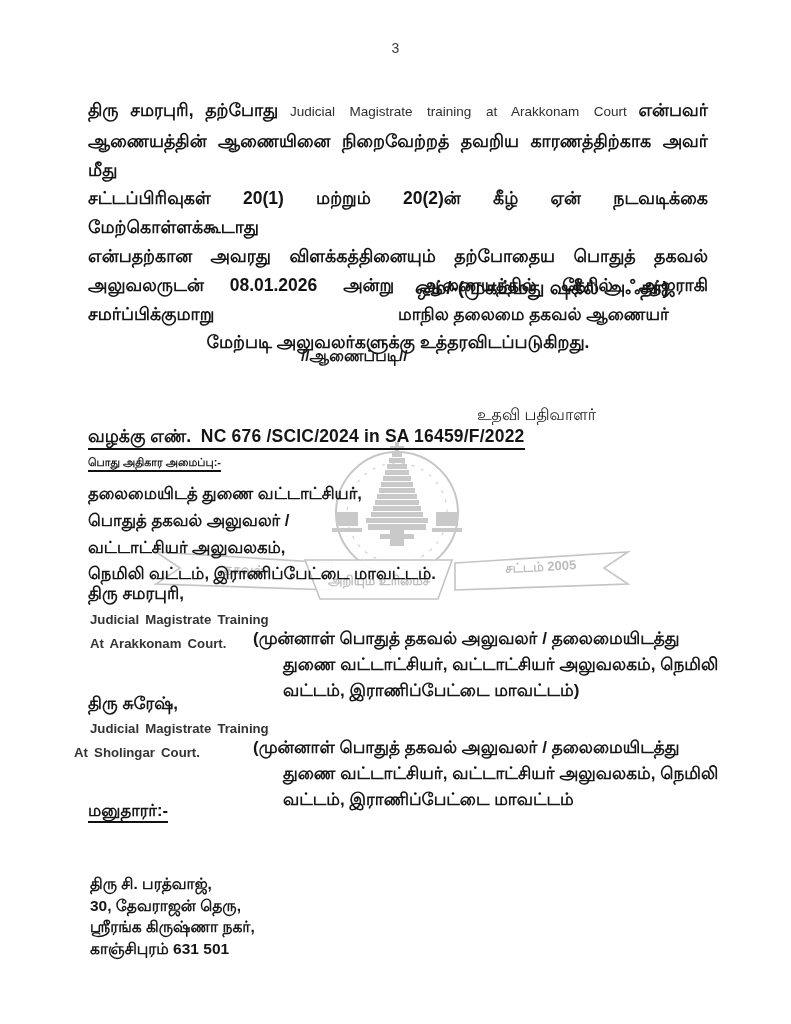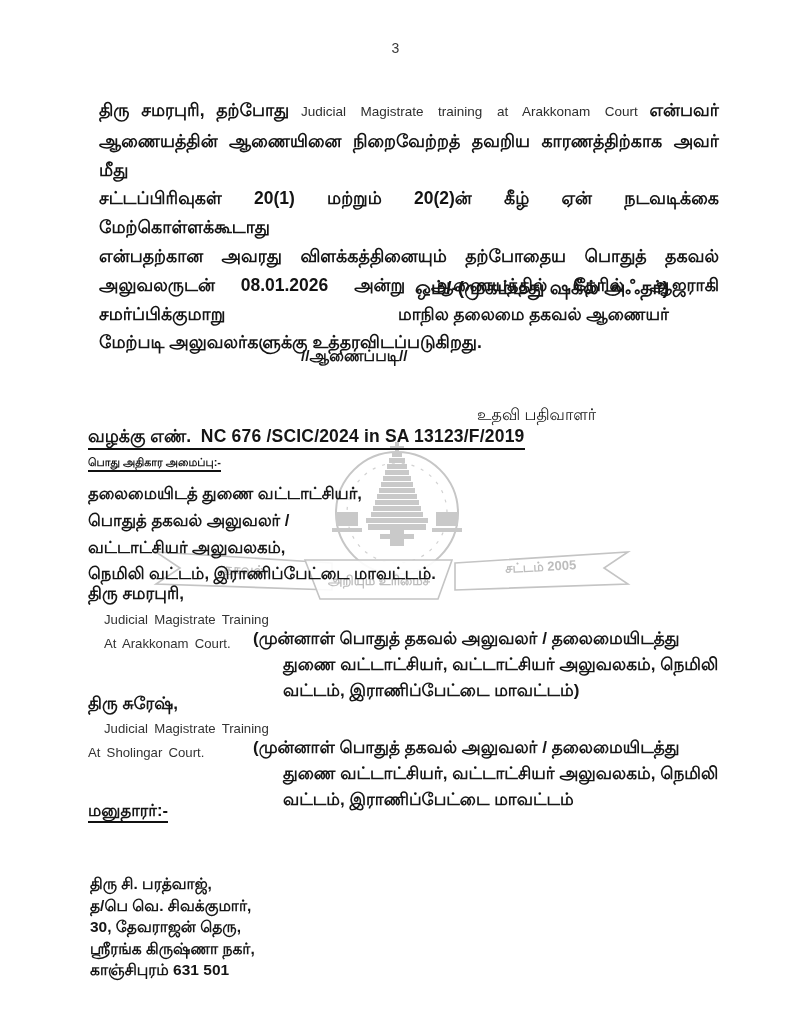--- a/index.html
+++ b/index.html
@@ -7,41 +7,41 @@
     position:relative; width:791px; height:1024px; margin:0 auto;
     background:#ffffff; overflow:hidden; color:#161616;
     font-family:"Liberation Sans", sans-serif;
   }
   .abs { position:absolute; z-index:1; white-space:nowrap; }
 
   .pagenum { position:absolute; top:40px; left:0; width:100%; text-align:center;
     font-size:14px; color:#3a3a3a; z-index:1; }
 
   
-  .para { position:absolute; left:88px; top:96px; width:620px; z-index:1;margin-left:11px; }
-  .pline { font-size:17.5px; font-weight:600; line-height:28.8px; color:#141414; }
+  .para { position:absolute; left:88px; top:96px; width:620px; z-index:1; }
+  .pline { font-size:17.5px; font-weight:600; line-height:28.8px; color:#141414;text-align:center; }
   .pline.j { text-align:justify; text-align-last:justify; }
   .pline .eng-inline { font-size:13.5px; font-weight:400; color:#2e2e2e; word-spacing:4px; }
 
   
   .sig-name   { left:415px; top:277px; font-size:19px; font-weight:700; }
   .sig-title  { left:398px; top:305px; font-size:17px;  font-weight:700; }
   .by-order   { left:301px; top:347px; font-size:15.5px; font-weight:700; }
   .registrar  { left:477px; top:386px; font-size:16px; font-weight:400;margin-top:20px; }
 
   
   .u { border-bottom:2px solid #111; padding-bottom:2px; }
   .case-line { left:88px; top:426px; font-size:17.5px; font-weight:700; }
   .case-line .latin { letter-spacing:0.2px; }
   .pa-head  { left:88px; top:456px; font-size:11px; font-weight:700; }
   .pa-lines { left:88px; top:480px; font-size:16.5px; font-weight:600; line-height:26.8px; }
 
   
   .t-name { font-size:17px; font-weight:600; }
-  .eng-sm { font-size:13.2px; font-weight:400; color:#333; word-spacing:2.5px;margin-left:14px; }
+  .eng-sm { font-size:13.2px; font-weight:700; color:#333; word-spacing:2.5px; }
   .t-desc { font-size:17px; font-weight:600; }
 
   .r1-name { left:88px;  top:584px; }
   .r1-eng1 { left:90px;  top:612px; }
   .r1-eng2 { left:90px;  top:636px; }
   .r1-d0   { left:253px; top:629px; }
   .r1-d1   { left:283px; top:655px; }
   .r1-d2   { left:283px; top:681px; }
 
   .r2-name { left:88px;  top:694px; }
@@ -116,21 +116,21 @@
     <div class="pline j">அலுவலருடன் 08.01.2026 அன்று ஆணையத்தில் நேரில் ஆஜராகி சமர்ப்பிக்குமாறு</div>
     <div class="pline">மேற்படி அலுவலர்களுக்கு உத்தரவிடப்படுகிறது.</div>
   </div>
 
   <div class="abs sig-name">ஒம்/-(முகம்மது ஷகீல் அஃதர்)</div>
   <div class="abs sig-title">மாநில தலைமை தகவல் ஆணையர்</div>
   <div class="abs by-order">//ஆணைப்படி//</div>
   <div class="abs registrar">உதவி பதிவாளர்</div>
 
   <div class="abs case-line">
-    <span class="u"><span>வழக்கு எண்.</span>&nbsp; <span class="latin">NC 676 /SCIC/2024 in SA 13123/F/2019</span></span>
+    <span class="u"><span>வழக்கு எண்.</span>&nbsp; <span class="latin">NC 676 /SCIC/2024 in SA 16459/F/2022</span></span>
   </div>
 
   <div class="abs pa-head">
     <span class="u">பொது அதிகார அமைப்பு:-</span>
   </div>
   <div class="abs pa-lines">
     <div>தலைமையிடத் துணை வட்டாட்சியர்,</div>
     <div>பொதுத் தகவல் அலுவலர் /</div>
     <div>வட்டாட்சியர் அலுவலகம்,</div>
     <div>நெமிலி வட்டம், இராணிப்பேட்டை மாவட்டம்.</div>
@@ -148,19 +148,18 @@
   <div class="abs eng-sm r2-eng2">At Sholingar Court.</div>
   <div class="abs t-desc r2-d0">(முன்னாள் பொதுத் தகவல் அலுவலர் / தலைமையிடத்து</div>
   <div class="abs t-desc r2-d1">துணை வட்டாட்சியர், வட்டாட்சியர் அலுவலகம், நெமிலி</div>
   <div class="abs t-desc r2-d2">வட்டம், இராணிப்பேட்டை மாவட்டம்</div>
 
   <div class="abs pet-head">
     <span class="u">மனுதாரர்:-</span>
   </div>
   <div class="abs pet-lines">
     <div>திரு சி. பரத்வாஜ்,</div>
-    <div>த/பெ வெ. சிவக்குமார்,</div>
     <div>30, தேவராஜன் தெரு,</div>
     <div>ஸ்ரீரங்க கிருஷ்ணா நகர்,</div>
     <div>காஞ்சிபுரம் 631 501</div>
   </div>
 
 </div>
 
 </body></html>

